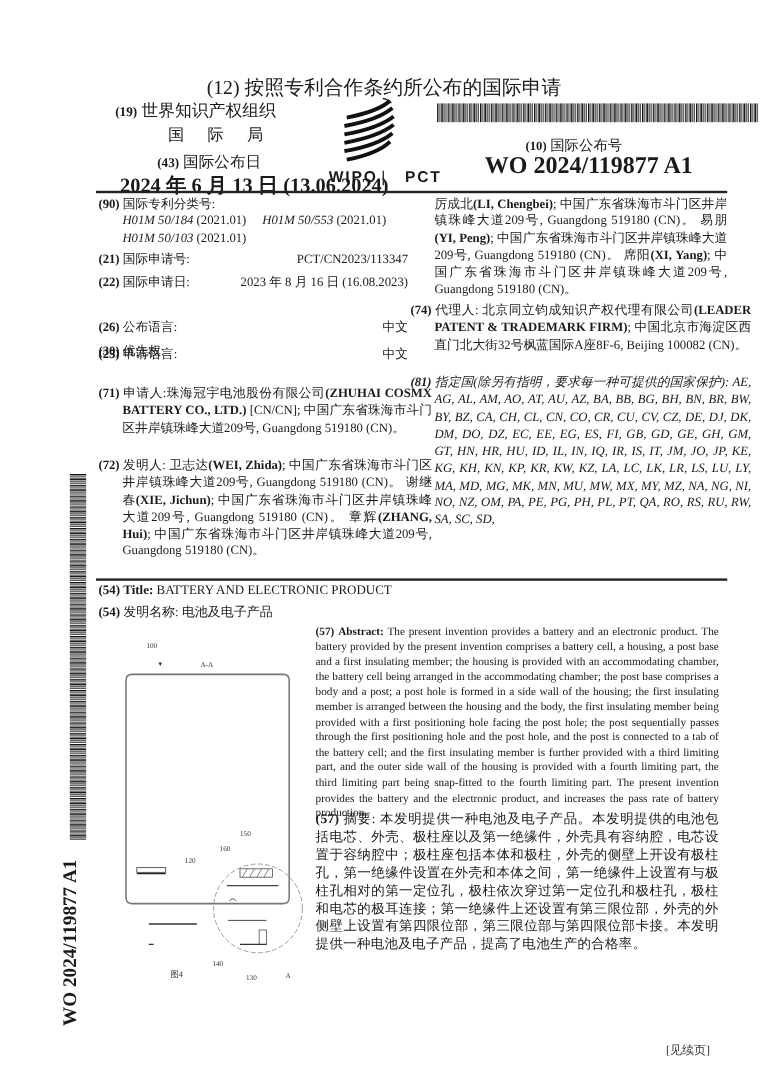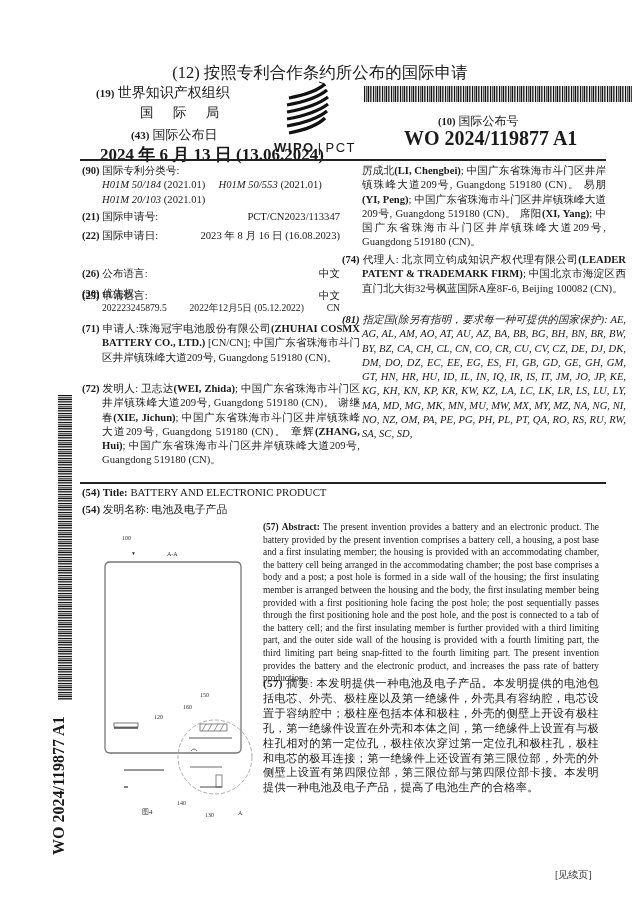--- a/index.html
+++ b/index.html
@@ -14,21 +14,21 @@
   .t12 { left: 0; width: 640px; top: 62px; text-align: center; font-size: 16.5px; }
   .t12 .num { font-weight: normal; }
   .org { left: 96px; top: 84px; font-size: 14px; }
   .org .num { font-weight: bold; font-size: 11px; }
   .bureau { left: 140px; top: 104px; font-size: 13.5px; letter-spacing: 8px; }
   .pubdate-lbl { left: 131px; top: 126px; font-size: 13px; }
   .pubdate-lbl .num { font-weight: bold; font-size: 11px; }
   .pubdate { left: 100px; top: 143px; font-size: 17px; font-weight: bold; }
   .wipo-logo { left: 275px; top: 80px; width: 70px; height: 64px; }
   .wipo-text { left: 274px; top: 140px; font-family: "Liberation Sans", sans-serif; font-size: 13px; font-weight: bold; letter-spacing: 1.5px; }
-  .wipo-text .pct { font-weight: normal; }
+  .wipo-text .pct { font-weight: bold; margin-left: 12px; }
   .barcode-top { left: 364px; top: 86px; width: 268px; height: 16px; }
   .pubno-lbl { left: 438px; top: 113px; font-size: 12px; }
   .pubno-lbl .num { font-weight: bold; font-size: 10.5px; }
   .pubno { left: 404px; top: 127px; font-size: 20px; font-weight: bold; }
   .hr1 { left: 80px; top: 159px; width: 526px; height: 2px; background: #222; }
   .hr2 { left: 80px; top: 482px; width: 526px; height: 2px; background: #222; }
   .sec { font-size: 10.6px; line-height: 14.3px; }
   .sec .n { font-weight: bold; }
   .lcol { left: 82px; width: 258px; }
   .rcol { left: 342px; width: 264px; }
@@ -104,21 +104,21 @@
 <div class="abs sec lcol" style="top:164px;">
   <div><span class="n">(90)</span> <span>国际专利分类号:</span></div>
   <div class="indent">
     <span class="bi">H01M 50/184</span>
     <span>(2021.01)</span>
     &nbsp;&nbsp;&nbsp;
     <span class="bi">H01M 50/553</span>
     <span>(2021.01)</span>
   </div>
   <div class="indent">
-    <span class="bi">H01M 20/103</span>
+    <span class="bi">H01M 50/103</span>
     <span>(2021.01)</span>
   </div>
 </div>
 
 <div class="abs sec lcol row" style="top:210px;">
   <span><span class="n">(21)</span> <span>国际申请号:</span></span>
   <span>PCT/CN2023/113347</span>
 </div>
 
 <div class="abs sec lcol row" style="top:229px;">
@@ -131,25 +131,20 @@
   <span>中文</span>
 </div>
 
 <div class="abs sec lcol row" style="top:267px;">
   <span><span class="n">(26)</span> <span>公布语言:</span></span>
   <span>中文</span>
 </div>
 
 <div class="abs sec lcol" style="top:287px;">
   <div><span class="n">(30)</span> <span>优先权:</span></div>
-  <div class="indent row" style="font-size:9.6px;">
-    <span>202223245879.5</span>
-    <span>2022年12月5日 (05.12.2022)</span>
-    <span>CN</span>
-  </div>
 </div>
 
 <div class="abs sec lcol hang" style="top:322px;">
   <span class="n">(71)</span>
   <span>申请人:珠海冠宇电池股份有限公司</span><span class="b">(ZHUHAI COSMX BATTERY CO., LTD.)</span><span> [CN/CN]; 中国广东省珠海市斗门区井岸镇珠峰大道209号, Guangdong 519180 (CN)。</span>
 </div>
 
 <div class="abs sec lcol hang" style="top:382px;">
   <span class="n">(72)</span>
   <span>发明人: 卫志达</span><span class="b">(WEI, Zhida)</span><span>; 中国广东省珠海市斗门区井岸镇珠峰大道209号, Guangdong 519180 (CN)。</span>

